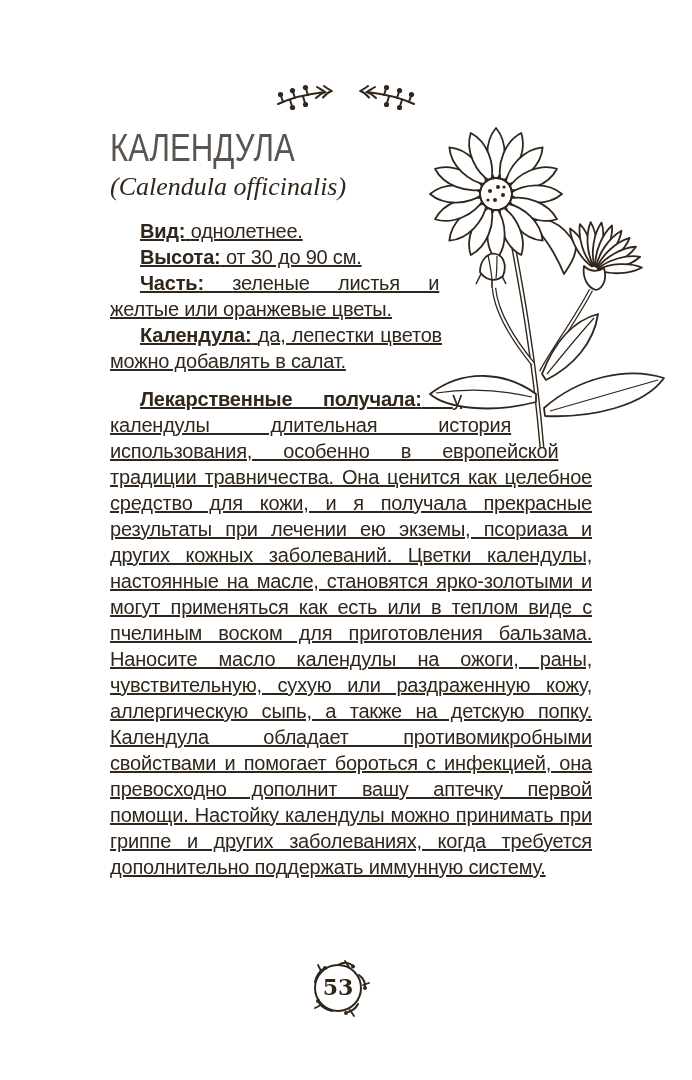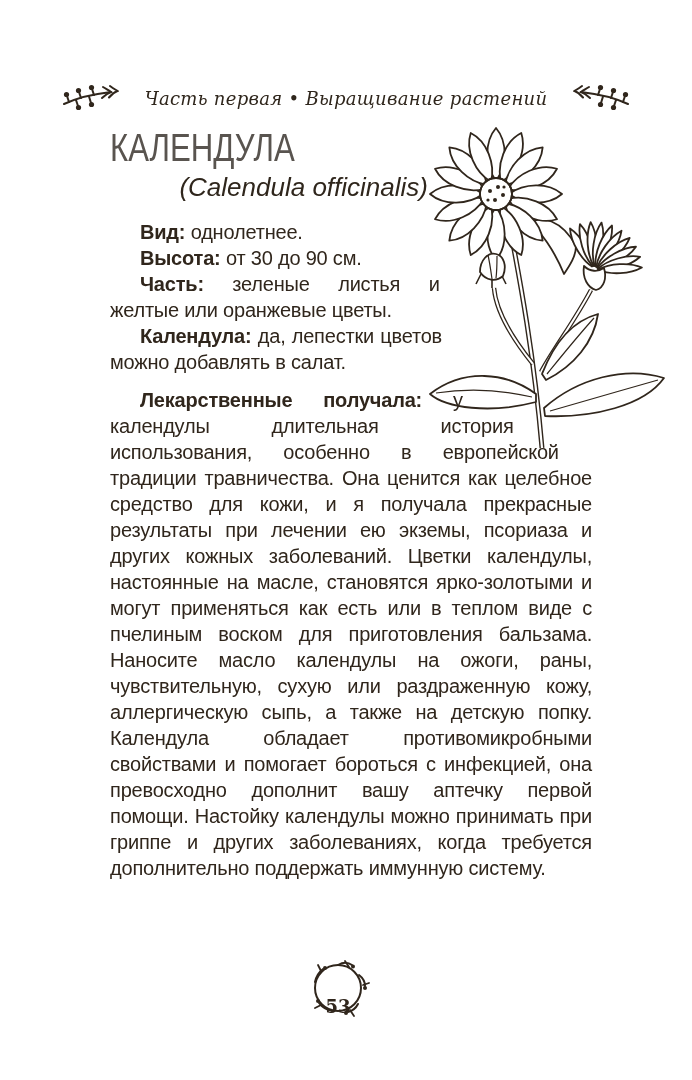--- a/index.html
+++ b/index.html
@@ -28,40 +28,38 @@
     float:right;width:166px;height:322px;
     shape-outside:polygon(12px 0,166px 0,166px 322px,148px 322px,136px 296px,48px 260px,26px 226px,26px 150px,12px 110px);
     shape-margin:10px;
   }
   .page-title{
     font-size:38px;line-height:44px;font-weight:400;color:#59544f;
     letter-spacing:0;transform:scaleX(.82);transform-origin:left center;
     margin:0 0 2px 0;white-space:nowrap;
   }
   .latin-name{
-    font-family:Liberation Sans, sans-serif;
+    font-family:Liberation Serif, serif;
     font-style:italic;font-size:26px;color:#2f261c;margin:0 0 16px 0;
     white-space:nowrap;
-    text-align:right;
   }
   .para{
     margin:0;font-size:20px;line-height:26px;
-    text-align:justify;text-indent:30px;letter-spacing:-.2px;
+    text-align:justify;text-indent:30px;letter-spacing:-.2px;text-decoration:underline;
   }
   .para b{font-weight:700;}
   .para.gap-before{margin-top:12px;}
   
   .illustration{position:absolute;left:424px;top:110px;width:248px;height:342px;}
   
   .footer-ornament{position:absolute;left:305px;top:958px;width:66px;height:62px;}
   .page-number{
     position:absolute;left:305px;top:974px;width:66px;
-    text-align:center;font-size:18px;font-weight:700;color:#30261c;
+    text-align:center;font-size:22px;font-weight:700;color:#30261c;
     font-family:"DejaVu Serif","Liberation Serif",serif;
-    margin-top:22px;
   }
   svg{display:block;}
 </style>
 </head>
 <body>
 
 <div class="header">
   <svg class="twig" viewBox="0 0 58 30" fill="none" stroke="#30261c" stroke-width="2" stroke-linecap="round">
     <path d="M3 21 C 16 15, 32 11, 50 9"></path>
     <path d="M8 19 L6 13"></path>
@@ -70,21 +68,20 @@
       <circle cx="17.5" cy="24.5" r="2.6" fill="#30261c" stroke="none"></circle>
     <path d="M20 15 L18 9"></path>
       <circle cx="17.5" cy="7.5" r="2.6" fill="#30261c" stroke="none"></circle>
     <path d="M28 13.5 L30 20"></path>
       <circle cx="30.5" cy="21.5" r="2.6" fill="#30261c" stroke="none"></circle>
     <path d="M33 12 L31 6"></path>
       <circle cx="30.5" cy="4.5" r="2.6" fill="#30261c" stroke="none"></circle>
     <path d="M42 4 C 46 6.5, 48.5 8, 50 9 C 47 10, 44 12, 41 15"></path>
     <path d="M49 3 C 52.5 5.5, 55 7, 56.5 8 C 53.5 9, 50.5 11.5, 48 14.5"></path>
   </svg>
-  <div class="running-title">Часть первая • Выращивание растений</div>
   <svg class="twig mirror" viewBox="0 0 58 30" fill="none" stroke="#30261c" stroke-width="2" stroke-linecap="round">
     <path d="M3 21 C 16 15, 32 11, 50 9"></path>
     <path d="M8 19 L6 13"></path>
       <circle cx="5.5" cy="11.5" r="2.6" fill="#30261c" stroke="none"></circle>
     <path d="M15 17 L17 23"></path>
       <circle cx="17.5" cy="24.5" r="2.6" fill="#30261c" stroke="none"></circle>
     <path d="M20 15 L18 9"></path>
       <circle cx="17.5" cy="7.5" r="2.6" fill="#30261c" stroke="none"></circle>
     <path d="M28 13.5 L30 20"></path>
       <circle cx="30.5" cy="21.5" r="2.6" fill="#30261c" stroke="none"></circle>

